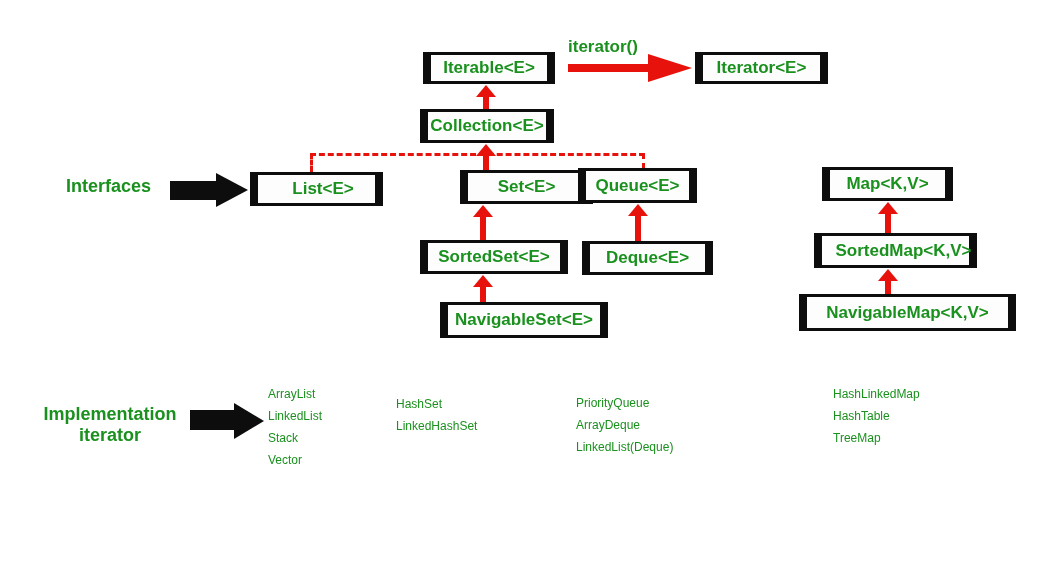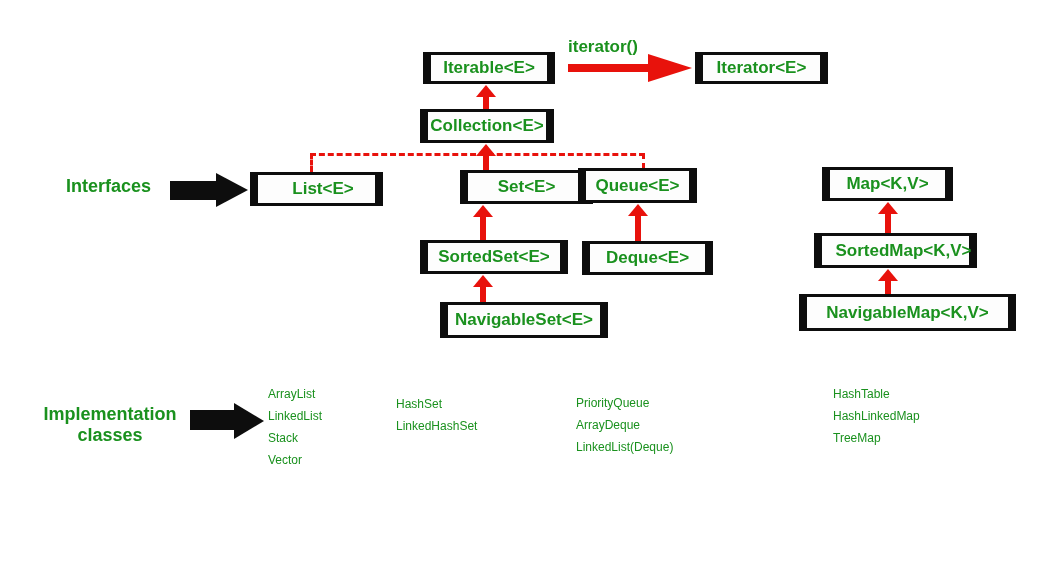--- a/index.html
+++ b/index.html
@@ -129,21 +129,21 @@
   <div class="box" style="left:814px; top:233px; width:163px; height:35px;padding-left:16px;">SortedMap&lt;K,V&gt;</div>
 
   <div class="up-arrow" style="left:473px; top:275px; height:27px;"></div>
   <div class="box" style="left:403px; top:302px; width:168px; height:36px;margin-left:37px;">NavigableSet&lt;E&gt;</div>
 
   <div class="up-arrow" style="left:878px; top:269px; height:25px;"></div>
   <div class="box" style="left:799px; top:294px; width:217px; height:37px;">NavigableMap&lt;K,V&gt;</div>
 
   <div class="lbl two-line" style="left:35px; top:404px; width:150px;">
     <div>Implementation</div>
-    <div>classes</div>
+    <div>iterator</div>
   </div>
   <div>
     <div class="blk-shaft" style="left:190px; top:410px; width:46px; height:20px;"></div>
     <div class="blk-head" style="left:234px; top:403px; border-top-width:18px; border-bottom-width:18px; border-left-width:30px;"></div>
   </div>
 
   <div class="impl-col" style="left:268px; top:383px;">
     <div>ArrayList</div>
     <div>LinkedList</div>
     <div>Stack</div>
@@ -155,18 +155,18 @@
     <div>LinkedHashSet</div>
   </div>
 
   <div class="impl-col" style="left:576px; top:392px;">
     <div>PriorityQueue</div>
     <div>ArrayDeque</div>
     <div>LinkedList(Deque)</div>
   </div>
 
   <div class="impl-col" style="left:833px; top:383px;">
+    <div>HashLinkedMap</div>
     <div>HashTable</div>
-    <div>HashLinkedMap</div>
     <div>TreeMap</div>
   </div>
 
 </div>
 
 </body></html>

